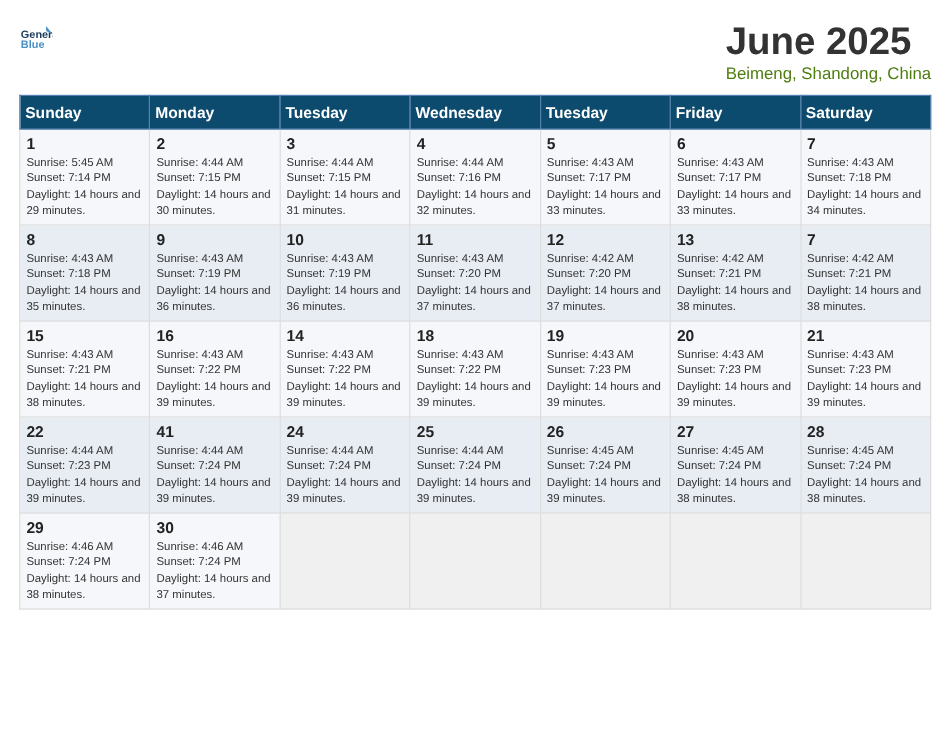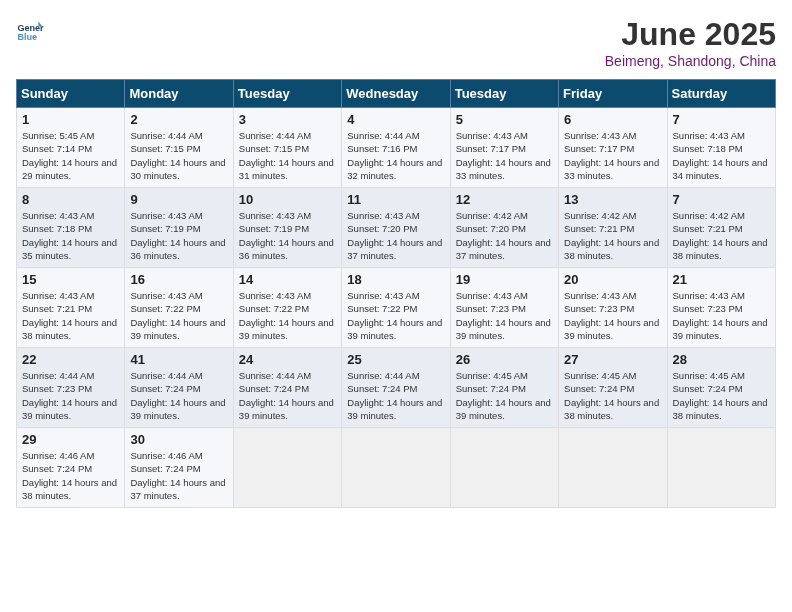--- a/index.html
+++ b/index.html
@@ -19,30 +19,30 @@
     .logo {
       display: flex;
       align-items: center;
       gap: 4px;
     }
     .logo-icon {
       width: 28px;
       height: 28px;
     }
     .title-block {
-      text-align: right;
+      text-align: left;
     }
     .month-title {
       font-size: 32px;
       font-weight: bold;
       color: #333;
     }
     .subtitle {
       font-size: 14px;
-      color: #701a75;
+      color: #4d7c0f;
     }
     .calendar {
       width: 100%;
       border-collapse: collapse;
       border: 1px solid #ccc;
     }
     .calendar th {
       background-color: #0c4a6e;
       color: #fff;
       font-size: 13px;

